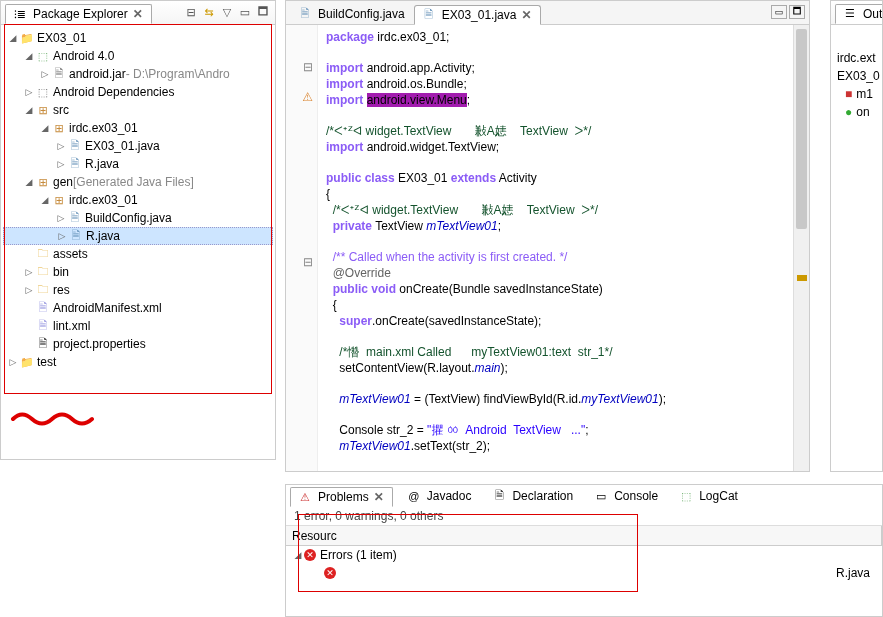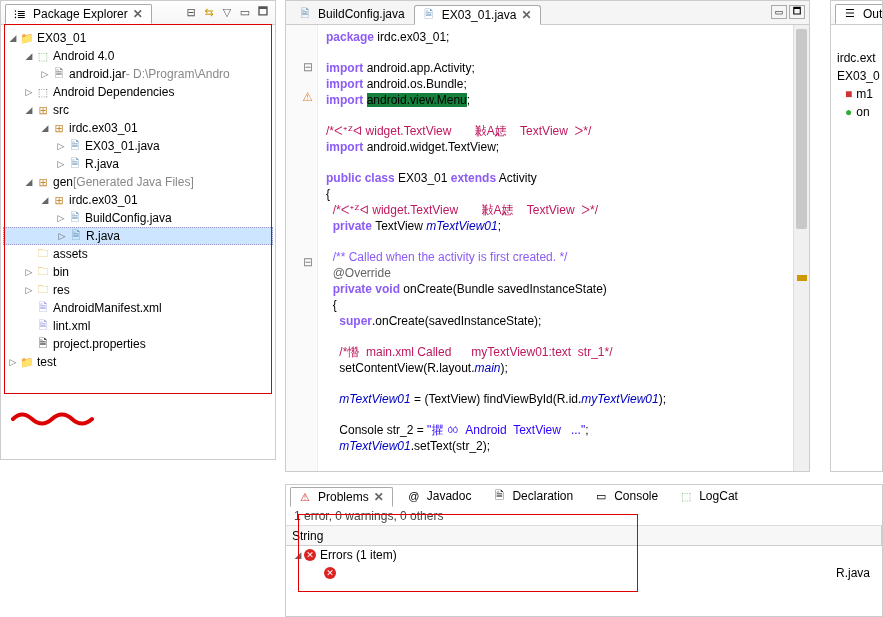--- a/index.html
+++ b/index.html
@@ -35,25 +35,25 @@
 
 #editor{left:285px;top:0;width:525px;height:472px}
 .editor-tabs{background:#f5f5f5;border-bottom:1px solid #ccc;height:24px;display:flex;align-items:flex-end;padding-left:4px;gap:2px}
 .editor-tabs .tab{border-top-left-radius:3px;border-top-right-radius:3px;font-size:12px}
 .editor-body{display:flex;height:calc(100% - 24px)}
 .gutter{width:32px;border-right:1px solid #eee;background:#fafafa;font-family:Consolas,monospace;font-size:12px;padding-top:4px}
 .gut-row{height:15px;display:flex;align-items:center;justify-content:flex-end;padding-right:4px;color:#888}
 .code{flex:1;font-family:Consolas,monospace;font-size:13px;padding:4px 0 4px 8px;overflow:auto;white-space:pre;line-height:15px}
 .kw{color:#8b5cf6;font-weight:bold}
 .str{color:#2a00ff}
-.cmt{color:#be185d}
+.cmt{color:#14532d}
 .doccmt{color:#8b5cf6}
 .ann{color:#646464}
 .field{color:#0000c0;font-style:italic}
-.hl{background:#15803d}
+.hl{background:#a21caf}
 .scroll-v{position:absolute;right:0;top:24px;bottom:0;width:16px;background:#f0f0f0;border-left:1px solid #ddd}
 .scroll-v .thumb{position:absolute;left:2px;right:2px;background:#c8c8c8;border-radius:2px}
 
 #outline{left:830px;top:0;width:53px;height:472px;overflow:hidden}
 
 #problems{left:285px;top:484px;width:598px;height:133px}
 .prob-tabs{height:22px;display:flex;align-items:center;gap:6px;padding:0 4px}
 .prob-tabs .tab{font-size:12px;gap:3px}
 .prob-status{padding:2px 8px;color:#444;border-bottom:1px solid #ddd;font-size:12px}
 .prob-head{display:flex;background:#f7f7f7;border-bottom:1px solid #ccc;height:20px;align-items:center;font-size:12px}
@@ -255,21 +255,21 @@
 <span class="cmt">/*ᐸᐩᙆᐊ widget.TextView       㪠A㥨    TextView  ᐳ*/</span>
 <span class="kw">import</span><span> android.widget.TextView;</span>
 
 <span class="kw">public class</span><span> EX03_01 </span><span class="kw">extends</span><span> Activity</span>
 <span>{</span>
 <span class="cmt">  /*ᐸᐩᙆᐊ widget.TextView       㪠A㥨    TextView  ᐳ*/</span>
 <span class="kw">  private</span><span> TextView </span><span class="field">mTextView01</span><span>;</span>
 
 <span class="doccmt">  /** Called when the activity is first created. */</span>
 <span class="ann">  @Override</span>
-<span class="kw">  private void</span><span> onCreate(Bundle savedInstanceState)</span>
+<span class="kw">  public void</span><span> onCreate(Bundle savedInstanceState)</span>
 <span>  {</span>
 <span class="kw">    super</span><span>.onCreate(savedInstanceState);</span>
 
 <span class="cmt">    /*㦧  main.xml Called      myTextView01:text  str_1*/</span>
 <span>    setContentView(R.layout.</span><span class="field">main</span><span>);</span>
 
 <span class="field">    mTextView01</span><span> = (TextView) findViewById(R.id.</span><span class="field">myTextView01</span><span>);</span>
 
 <span>    Console str_2 = </span><span class="str">"㩴 ㆀ  Android  TextView   ..."</span><span>;</span>
 <span class="field">    mTextView01</span><span>.setText(str_2);</span>
@@ -327,21 +327,21 @@
         <span class="ticn">▭</span>
         <span>Console</span>
       </div>
     <div class="tab">
         <span class="ticn ic-android">⬚</span>
         <span>LogCat</span>
       </div>
   </div>
   <div class="prob-status">1 error, 0 warnings, 0 others</div>
   <div class="prob-head">
-    <div class="prob-col" style="flex:1">String</div>
+    <div class="prob-col" style="flex:1">Resourc</div>
   </div>
   <div class="prob-rows">
     <div class="tree-row" style="padding-left:6px">
         <span class="expander">◢</span>
         <span class="ic-err">✕</span>
         <span style="margin-left:4px" class="lbl">Errors (1 item)</span>
       </div>
     <div class="tree-row">
       <div style="width:540px;display:flex;align-items:center;padding-left:34px">
           <span class="ic-err">✕</span>

